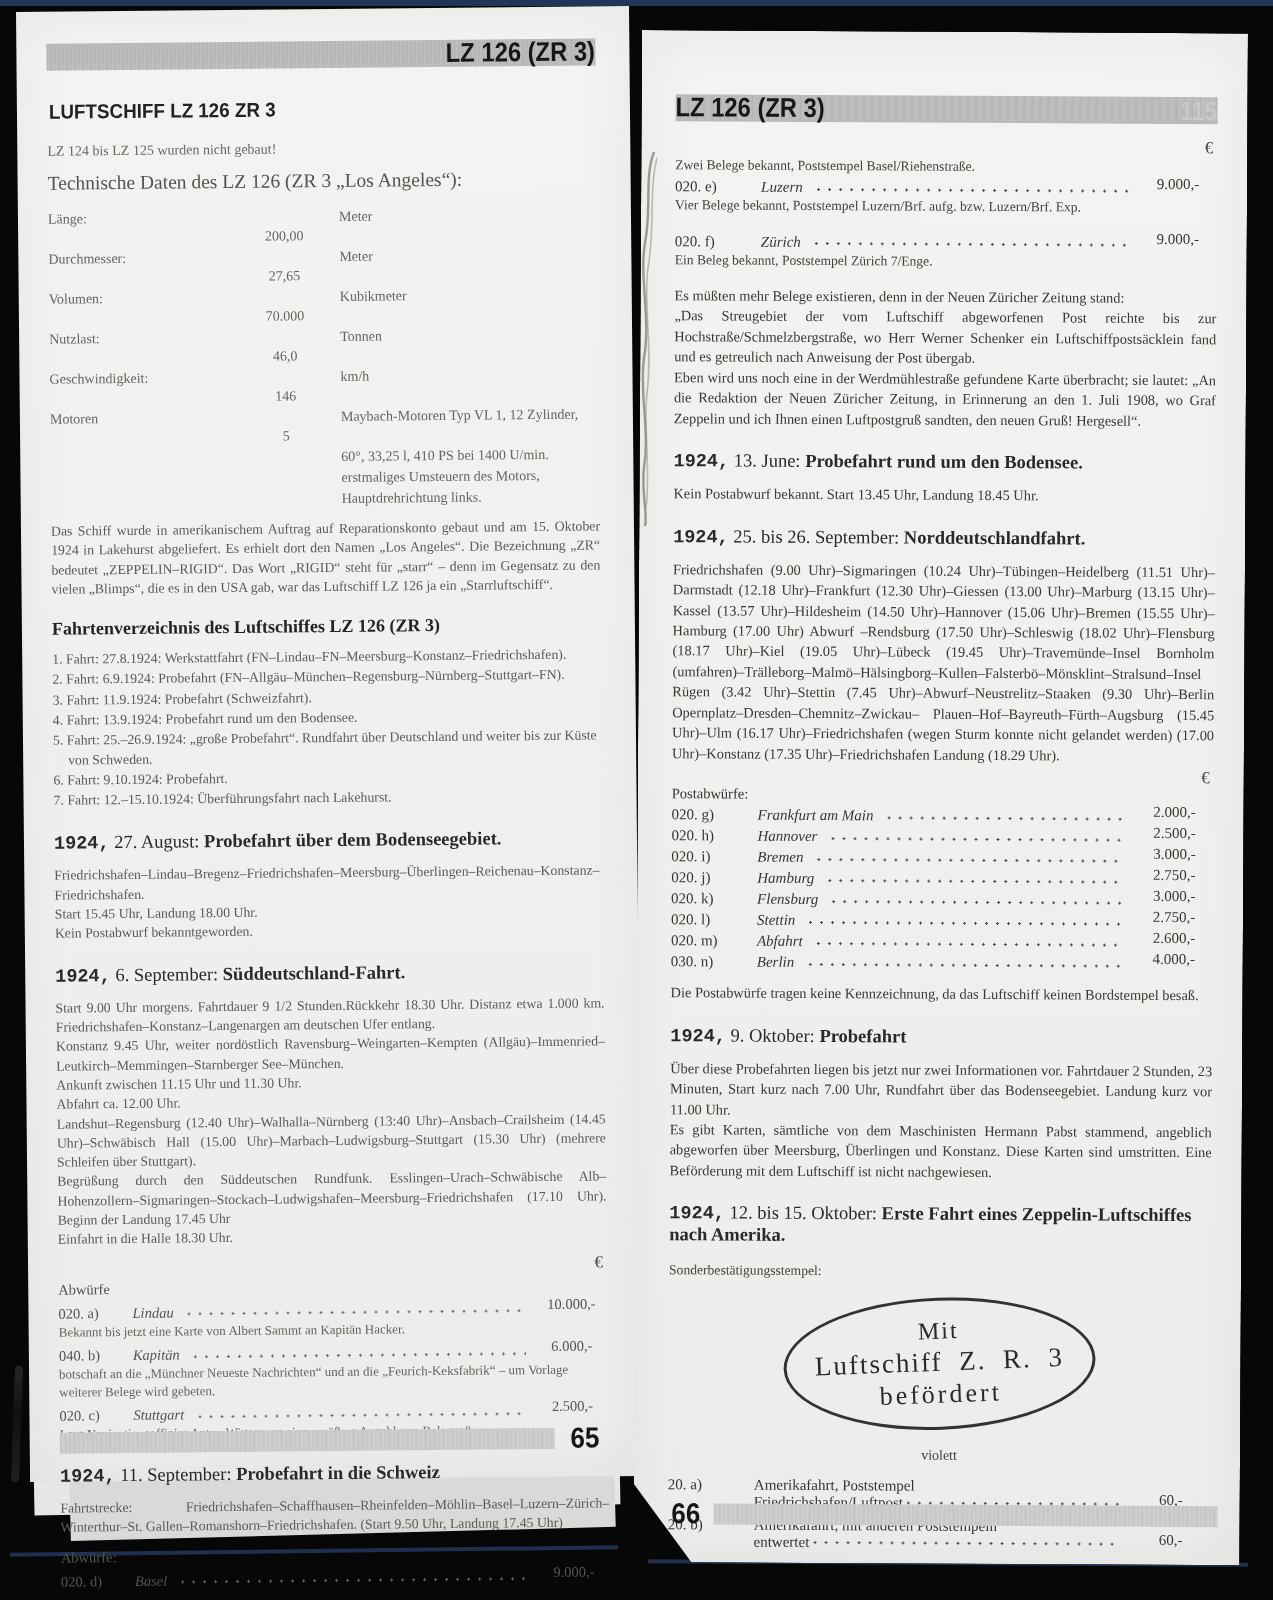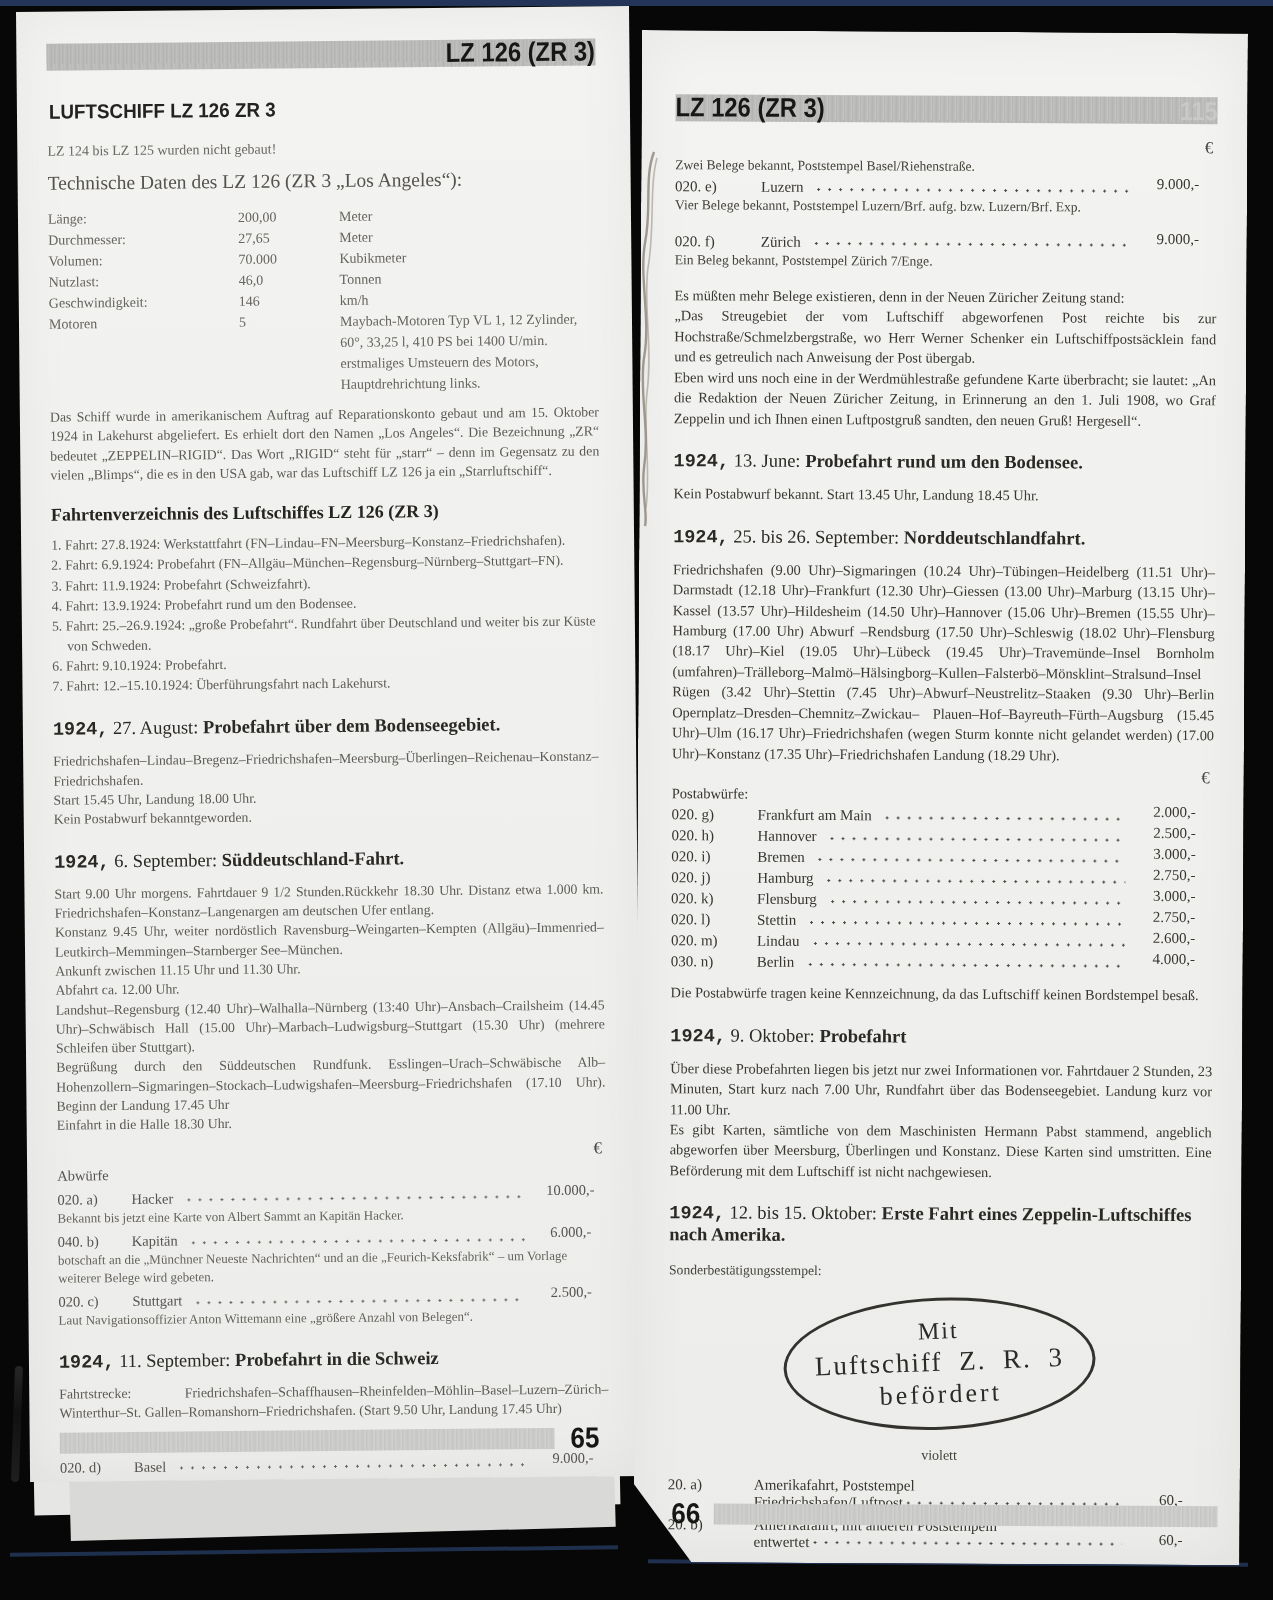--- a/index.html
+++ b/index.html
@@ -56,42 +56,42 @@
   
   .lp-title{
     margin:30px 0 0 2px;font-family:"Liberation Sans", sans-serif;
     font-weight:bold;font-size:20px;color:#232220;transform:scaleX(0.94);transform-origin:left;
   }
   .lp-notbuilt{margin:20px 0 0 0;font-size:14px;color:#6b6862;}
   .lp-tech-head{margin:13px 0 0 0;font-size:19.5px;color:#55524d;}
   .tech-table{margin:14px 0 0 0;font-size:14px;color:#67645e;}
   .trow{display:flex;line-height:1.5;}
   .tlabel{width:190px;flex:none;}
-  .tval{width:92px;flex:none;text-align:left;}
+  .tval{width:92px;flex:none;text-align:center;margin-top:19px;}
   .tunit{flex:1;padding-left:9px;}
   .para{margin:10px 0 0 0;font-size:13.8px;line-height:1.4;text-align:justify;color:#5d5a55;}
   .serif-bold-head{margin:20px 0 0 0;font-weight:bold;font-size:18px;color:#262420;}
   .fahrt-list{margin:10px 0 0 0;font-size:13.8px;line-height:1.46;color:#5d5a55;}
   .fahrt-item{padding-left:15px;text-indent:-15px;}
 
   .sec-head{margin:22px 0 0 0;font-size:18.5px;color:#2b2925;}
   .sh-year{font-weight:bold;font-family:Liberation Mono, monospace;}
   .sh-date{font-weight:normal;}
   .sh-title{font-weight:bold;}
   .body-block{margin:11px 0 0 0;font-size:13.8px;line-height:1.4;color:#5d5a55;}
   .body-block p{margin:0;text-align:justify;}
   .page-right .body-block{font-size:14.4px;line-height:1.42;color:#3b3832;}
 
   .euro-line{margin:8px 0 0 0;text-align:right;font-size:17px;color:#4b4944;padding-right:4px;}
   .abw-label{margin:4px 0 2px 0;font-size:14.5px;}
   .prow{display:flex;align-items:baseline;font-size:14.5px;margin-top:7px;}
   .page-right .prow{font-size:15px;margin-top:4px;}
   .pnum{width:74px;flex:none;font-family:Liberation Serif, serif;}
   .page-right .pnum{width:86px;}
-  .pname{flex:none;padding-right:10px;}
+  .pname{flex:none;padding-right:10px;font-style:italic;}
   .dots{
     flex:1;height:6px;align-self:flex-end;margin:0 10px 4px 0;color:#6b6860;
     background-image:radial-gradient(circle,currentColor 1.15px,transparent 1.35px);
     background-size:11px 5px;background-repeat:repeat-x;background-position:0 center;
   }
   .page-right .dots{color:#4a473f;}
   .price{width:72px;flex:none;text-align:center;transform:translateY(-5px);}
   .page-right .price{width:78px;}
   .pnote{margin:1px 0 0 0;font-size:13px;line-height:1.35;color:#66635c;}
   .page-right .pnote{font-size:13.6px;color:#46433c;}
@@ -250,21 +250,21 @@
     <p>Einfahrt in die Halle 18.30 Uhr.</p>
   </div>
 
   <div class="euro-line">
     <span>€</span>
   </div>
   <div class="abw-label">Abwürfe</div>
 
   <div class="prow">
     <span class="pnum">020. a)</span>
-    <span class="pname">Hacker</span>
+    <span class="pname">Lindau</span>
     <span class="dots"></span>
     <span class="price">10.000,-</span>
   </div>
   <div class="pnote">Bekannt bis jetzt eine Karte von Albert Sammt an Kapitän Hacker.</div>
 
   <div class="prow">
     <span class="pnum">040. b)</span>
     <span class="pname">Kapitän</span>
     <span class="dots"></span>
     <span class="price">6.000,-</span>
@@ -391,21 +391,21 @@
     <span class="price">3.000,-</span>
   </div>
   <div class="prow">
     <span class="pnum">020. l)</span>
     <span class="pname">Stettin</span>
     <span class="dots"></span>
     <span class="price">2.750,-</span>
   </div>
   <div class="prow">
     <span class="pnum">020. m)</span>
-    <span class="pname">Lindau</span>
+    <span class="pname">Abfahrt</span>
     <span class="dots"></span>
     <span class="price">2.600,-</span>
   </div>
   <div class="prow">
     <span class="pnum">030. n)</span>
     <span class="pname">Berlin</span>
     <span class="dots"></span>
     <span class="price">4.000,-</span>
   </div>
 

